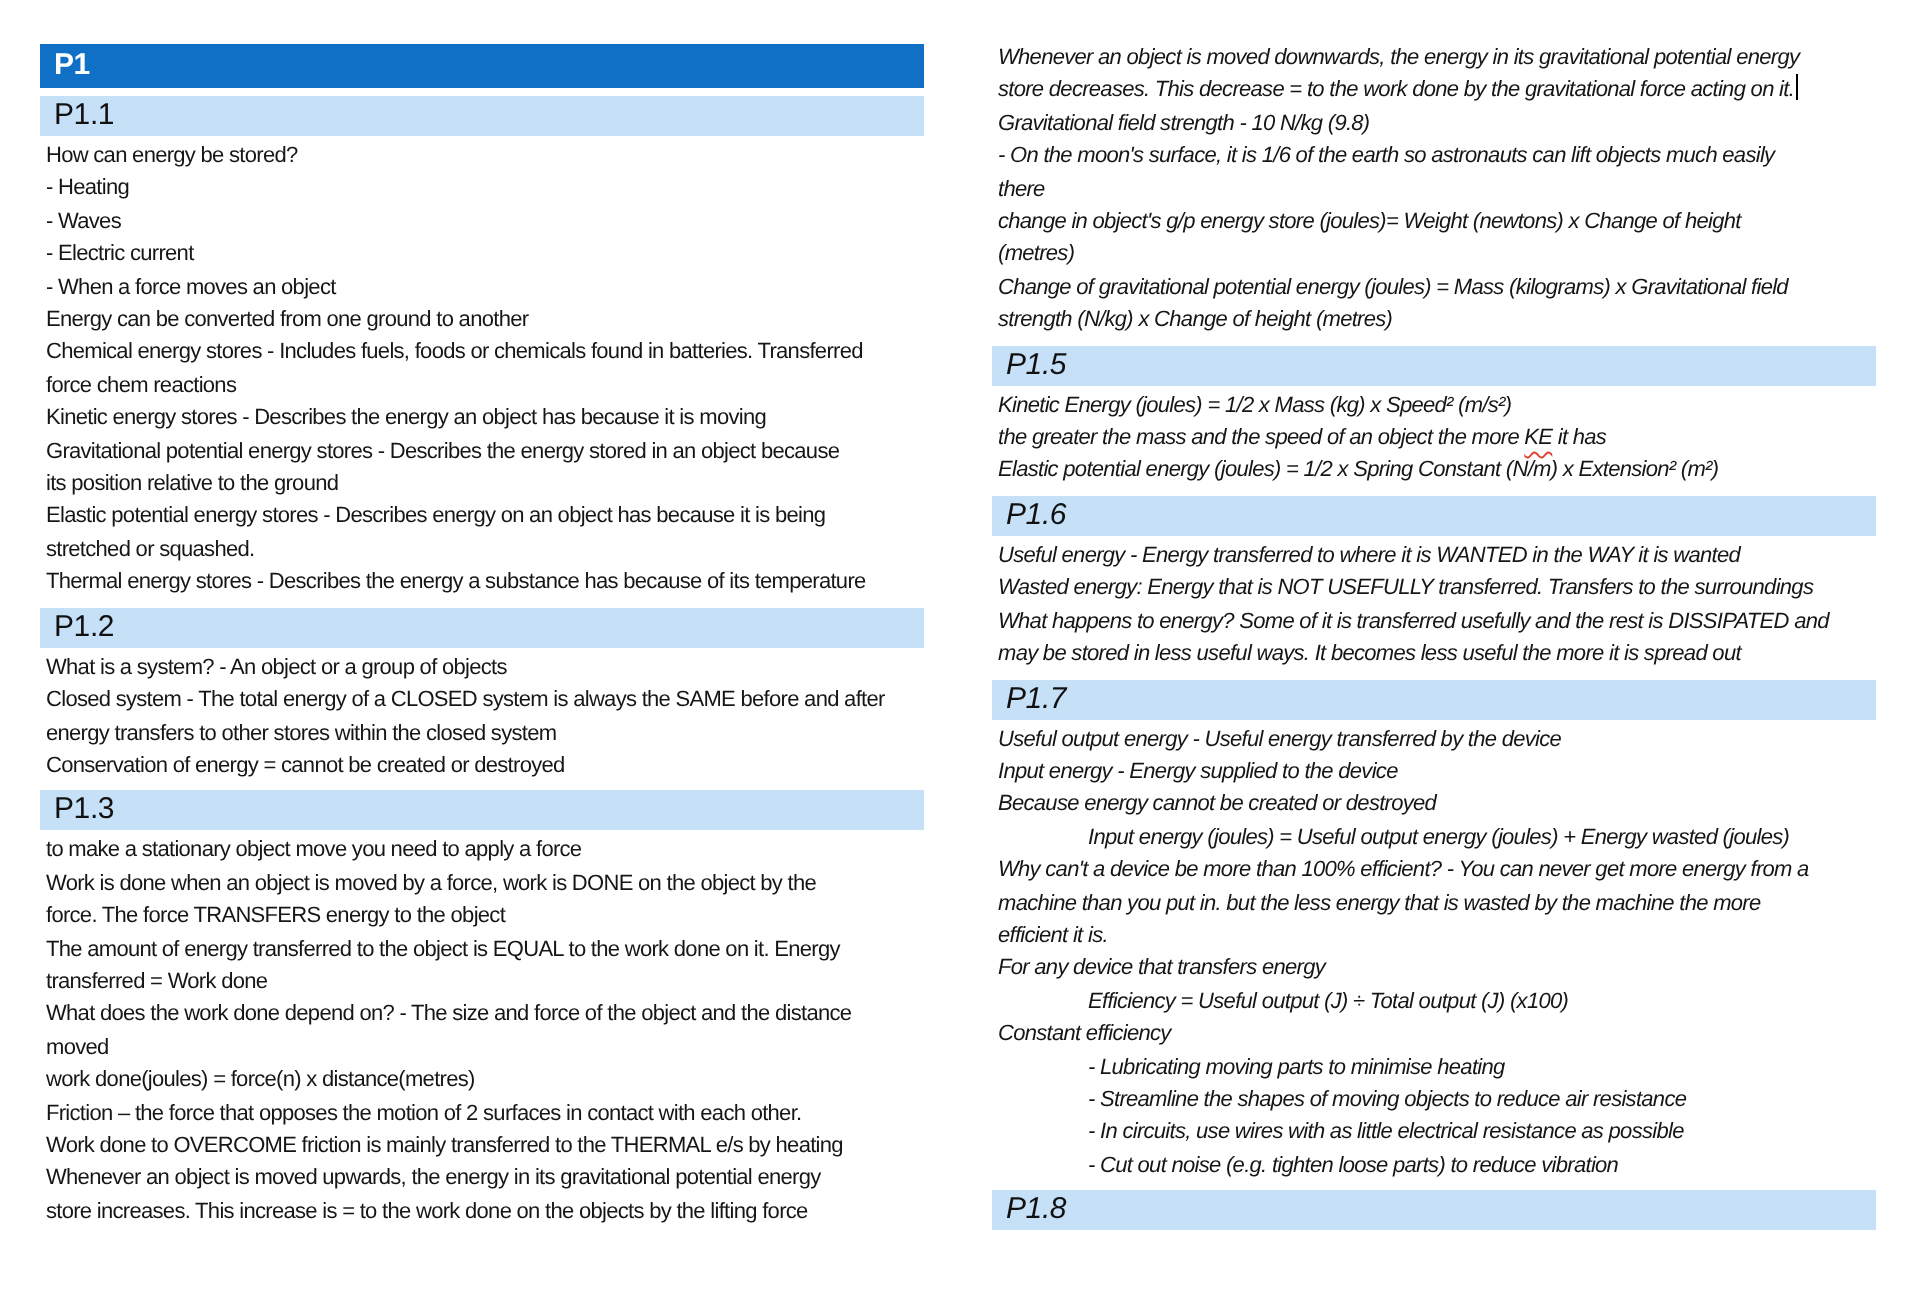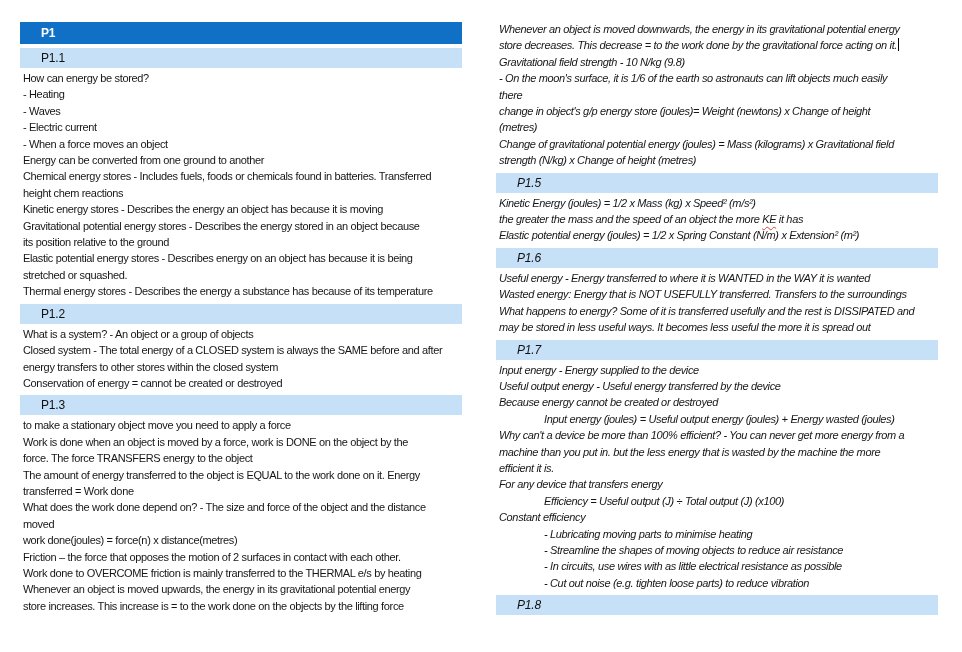--- a/index.html
+++ b/index.html
@@ -20,23 +20,23 @@
   .col {
     position: absolute;
     width: 442px;
   }
   .col.left  { left: 20px;  top: 22px; }
   .col.right { left: 496px; top: 21px; font-style: italic; }
   .hdr {
     box-sizing: border-box;
     height: 20px;
     line-height: 20px;
-    font-size: 12px;
+    font-size: 15px;
     letter-spacing: -0.2px;
-    padding-left: 21px;
+    padding-left: 7px;
     margin: 4px 0 2px 0;
     background: var(--hdr-light-bg, #c5e0f7);
     color: var(--hdr-light-text, #111111);
   }
   .hdr.dark {
     height: 22px;
     line-height: 22px;
     margin: 0 0 4px 0;
     background: var(--hdr-dark-bg, #0f70c5);
     color: var(--hdr-dark-text, #ffffff);
@@ -75,21 +75,21 @@
       <div class="hdr dark">P1</div>
       <div class="hdr light">P1.1</div>
       <div class="para">
         <div class="line">How can energy be stored?</div>
         <div class="line">- Heating</div>
         <div class="line">- Waves</div>
         <div class="line">- Electric current</div>
         <div class="line">- When a force moves an object</div>
         <div class="line">Energy can be converted from one ground to another</div>
         <div class="line">Chemical energy stores - Includes fuels, foods or chemicals found in batteries. Transferred</div>
-        <div class="line">height chem reactions</div>
+        <div class="line">force chem reactions</div>
         <div class="line">Kinetic energy stores - Describes the energy an object has because it is moving</div>
         <div class="line">Gravitational potential energy stores - Describes the energy stored in an object because</div>
         <div class="line">its position relative to the ground</div>
         <div class="line">Elastic potential energy stores - Describes energy on an object has because it is being</div>
         <div class="line">stretched or squashed.</div>
         <div class="line">Thermal energy stores - Describes the energy a substance has because of its temperature</div>
       </div>
       <div class="hdr light">P1.2</div>
       <div class="para">
         <div class="line">What is a system? - An object or a group of objects</div>
@@ -135,22 +135,22 @@
       </div>
       <div class="hdr light">P1.6</div>
       <div class="para">
         <div class="line">Useful energy - Energy transferred to where it is WANTED in the WAY it is wanted</div>
         <div class="line">Wasted energy: Energy that is NOT USEFULLY transferred. Transfers to the surroundings</div>
         <div class="line">What happens to energy? Some of it is transferred usefully and the rest is DISSIPATED and</div>
         <div class="line">may be stored in less useful ways. It becomes less useful the more it is spread out</div>
       </div>
       <div class="hdr light">P1.7</div>
       <div class="para">
+        <div class="line">Useful output energy - Useful energy transferred by the device</div>
         <div class="line">Input energy - Energy supplied to the device</div>
-        <div class="line">Useful output energy - Useful energy transferred by the device</div>
         <div class="line">Because energy cannot be created or destroyed</div>
         <div class="line ind">Input energy (joules) = Useful output energy (joules) + Energy wasted (joules)</div>
         <div class="line">Why can't a device be more than 100% efficient? - You can never get more energy from a</div>
         <div class="line">machine than you put in. but the less energy that is wasted by the machine the more</div>
         <div class="line">efficient it is.</div>
         <div class="line">For any device that transfers energy</div>
         <div class="line ind">Efficiency = Useful output (J) ÷ Total output (J) (x100)</div>
         <div class="line">Constant efficiency</div>
         <div class="line ind">- Lubricating moving parts to minimise heating</div>
         <div class="line ind">- Streamline the shapes of moving objects to reduce air resistance</div>

